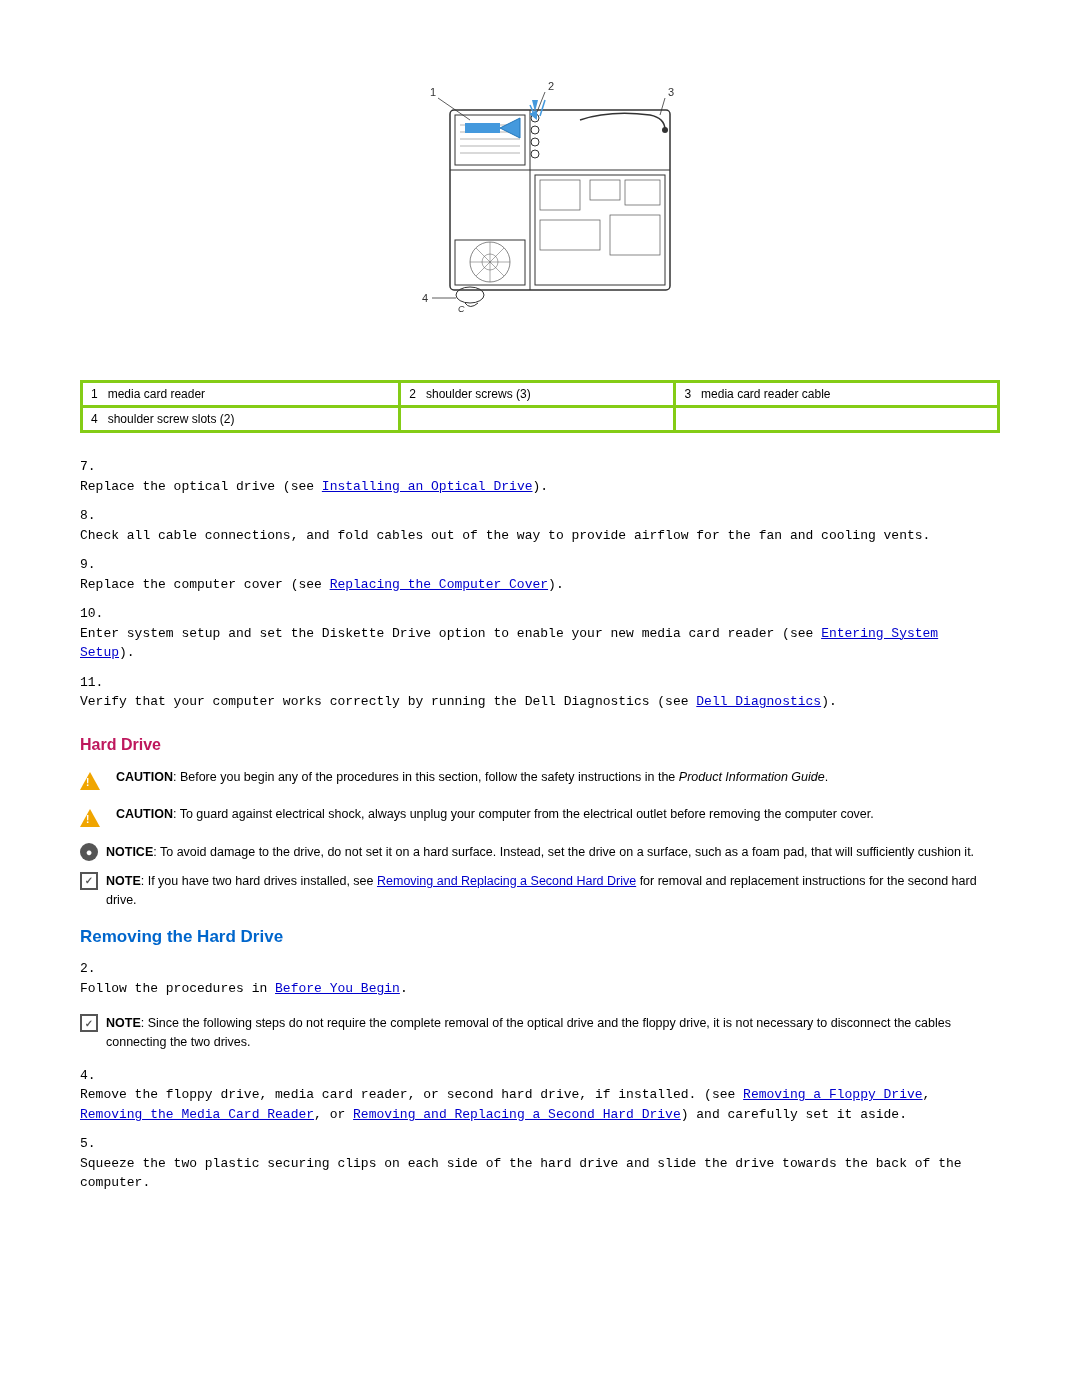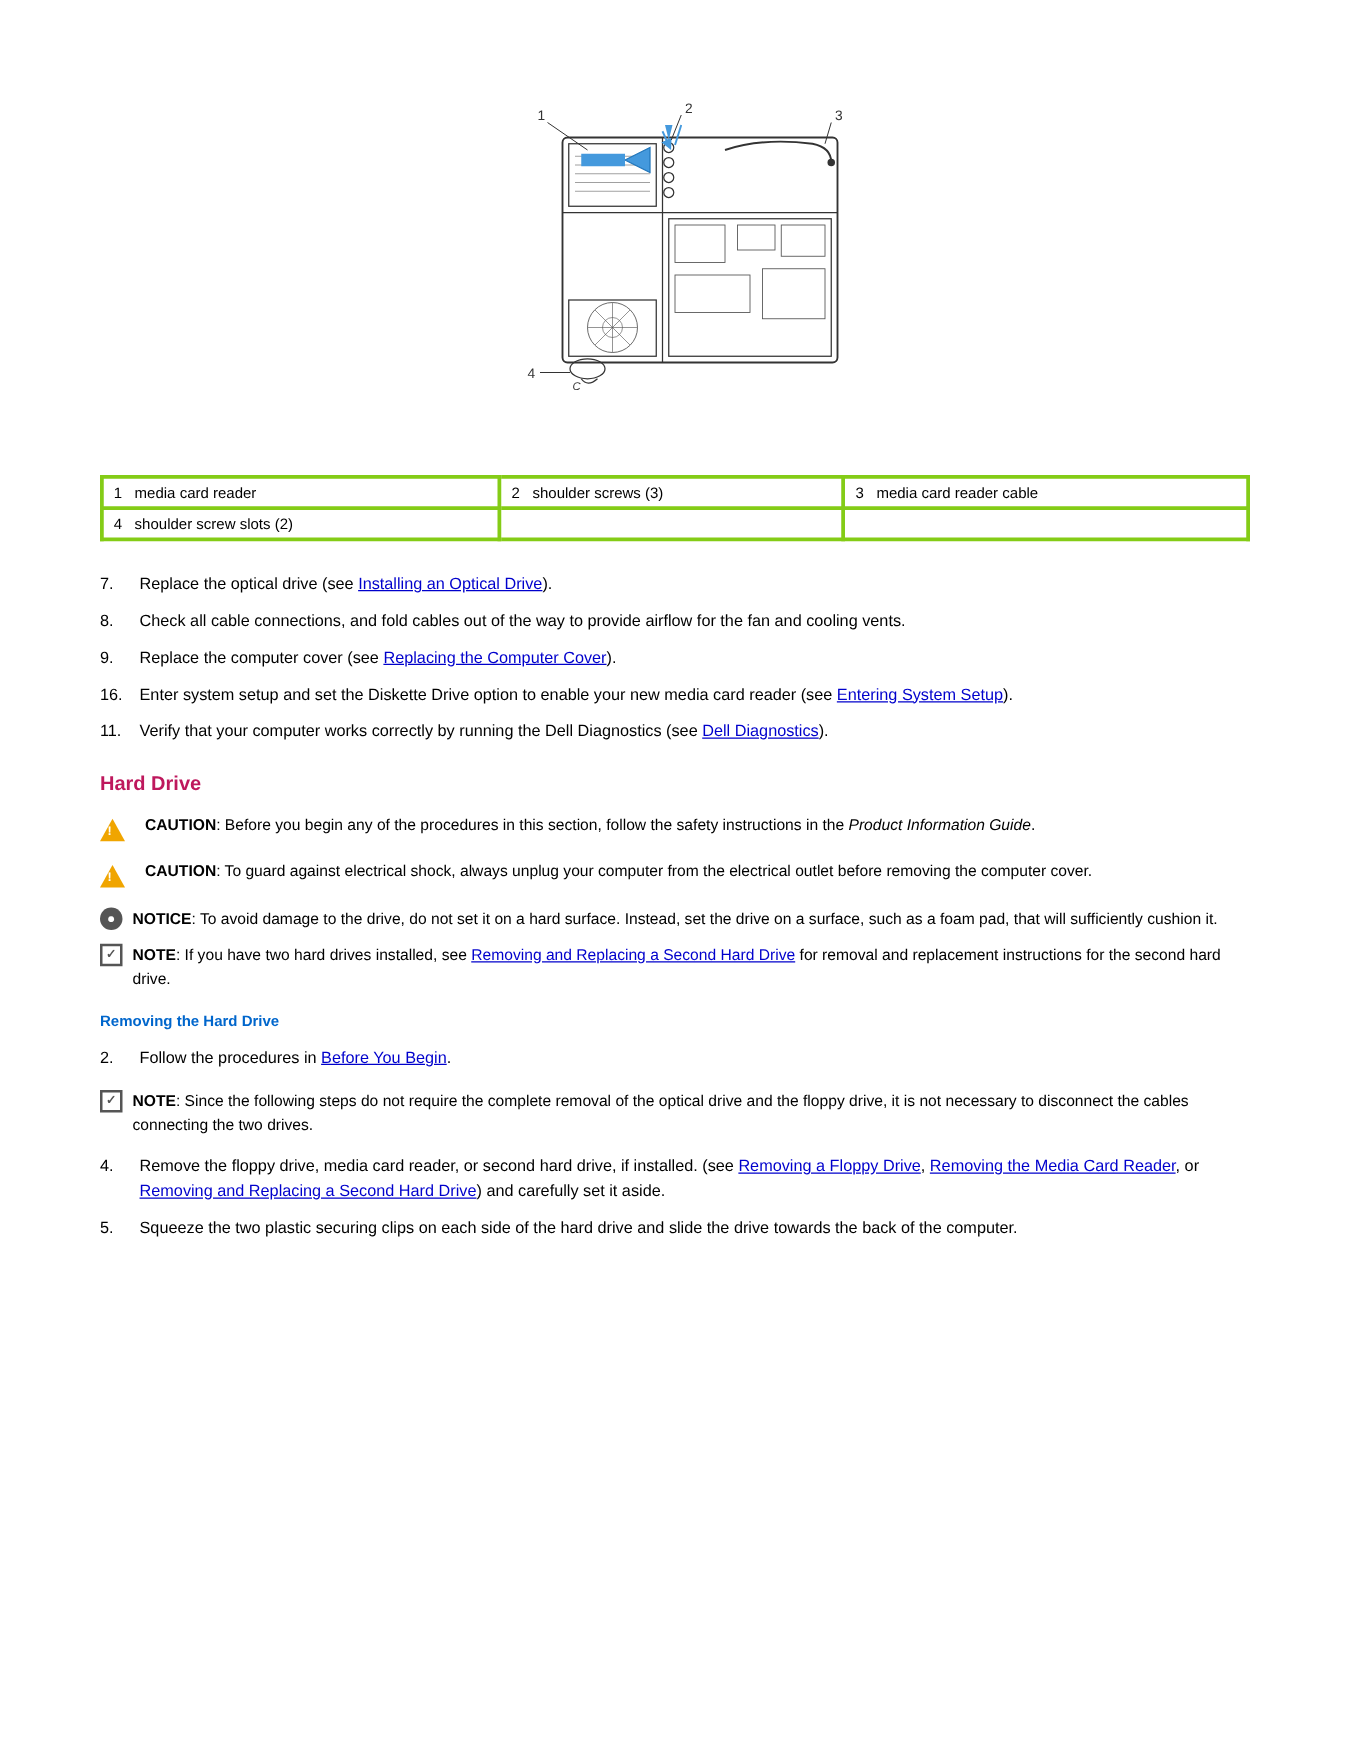--- a/index.html
+++ b/index.html
@@ -40,20 +40,21 @@
     
     .step-list {
       list-style: none;
       margin-bottom: 16px;
     }
     .step-list li {
       margin-bottom: 10px;
       padding-left: 0;
       font-size: 13px;
       line-height: 1.5;
+      font-family: Liberation Mono, monospace;
     }
     .step-num {
       display: inline-block;
       width: 28px;
       vertical-align: top;
     }
     .step-text {
       display: inline-block;
       width: calc(100% - 32px);
       vertical-align: top;
@@ -67,21 +68,21 @@
     .section-header {
       color: #be185d;
       font-size: 16px;
       font-weight: bold;
       margin: 24px 0 14px 0;
       border-bottom: none;
     }
 
     .sub-section-header {
       color: #0066cc;
-      font-size: 12px;
+      font-size: 17px;
       font-weight: bold;
       margin: 18px 0 12px 0;
     }
 
     
     .notice-block {
       display: flex;
       align-items: flex-start;
       margin-bottom: 10px;
       font-size: 12.5px;
@@ -248,21 +249,21 @@
   </li>
   <li>
     <span class="step-num">8.</span>
     <span class="step-text">Check all cable connections, and fold cables out of the way to provide airflow for the fan and cooling vents.</span>
   </li>
   <li>
     <span class="step-num">9.</span>
     <span class="step-text">Replace the computer cover (see <a href="#">Replacing the Computer Cover</a>).</span>
   </li>
   <li>
-    <span class="step-num">16.</span>
+    <span class="step-num">10.</span>
     <span class="step-text">Enter system setup and set the Diskette Drive option to enable your new media card reader (see <a href="#">Entering System Setup</a>).</span>
   </li>
   <li>
     <span class="step-num">11.</span>
     <span class="step-text">Verify that your computer works correctly by running the Dell Diagnostics (see <a href="#">Dell Diagnostics</a>).</span>
   </li>
 </ol>
 
 <h2 class="section-header">Hard Drive</h2>
 

